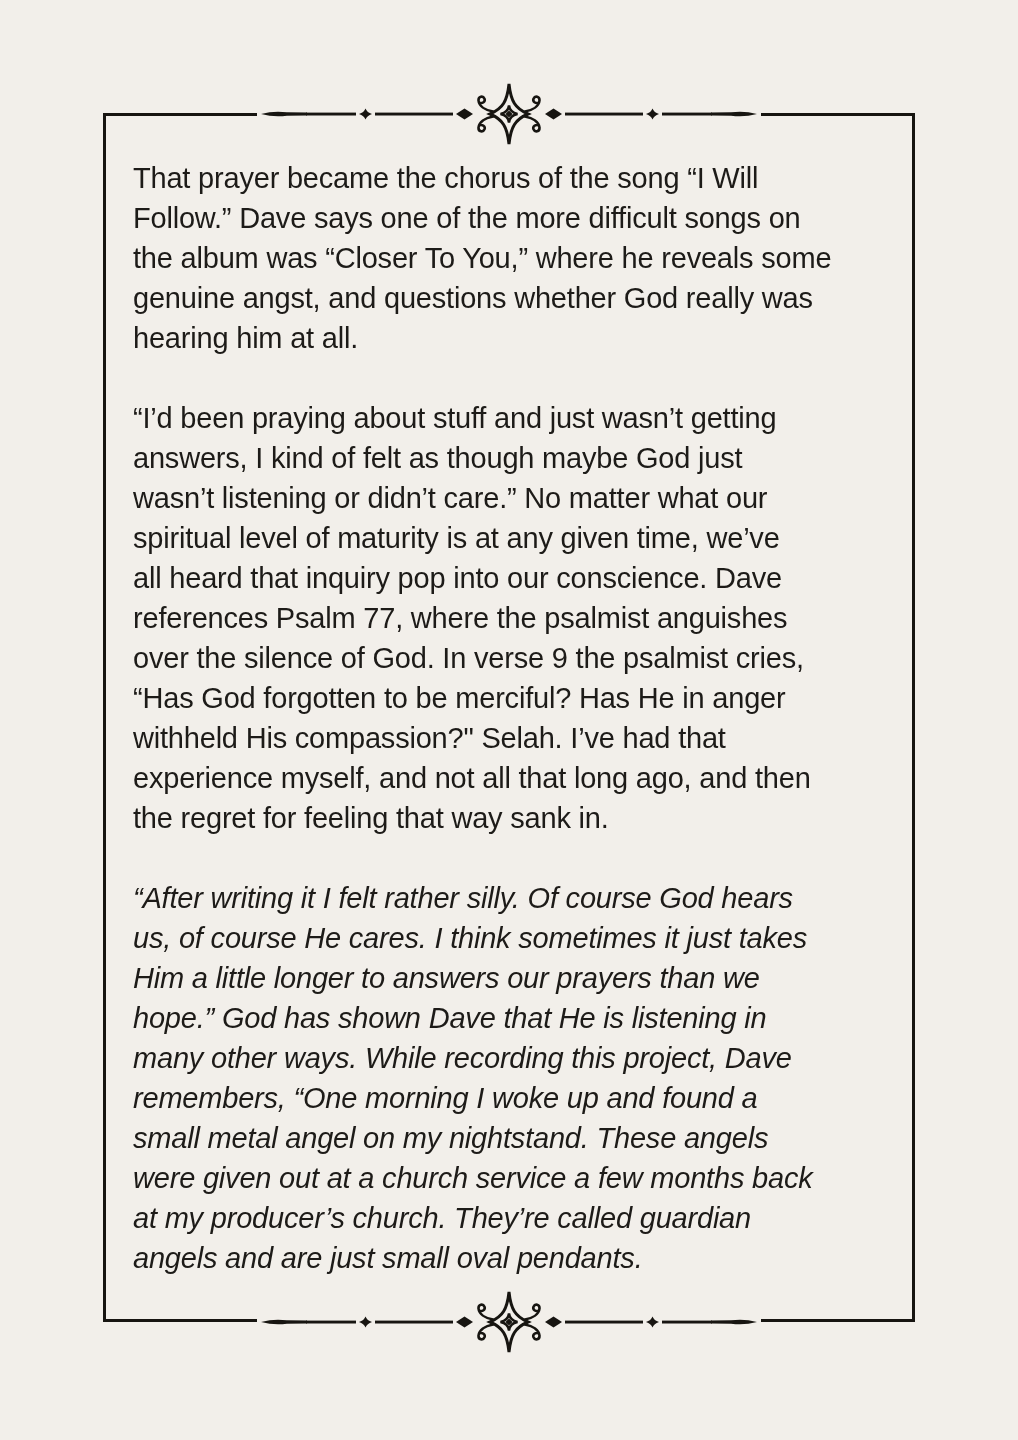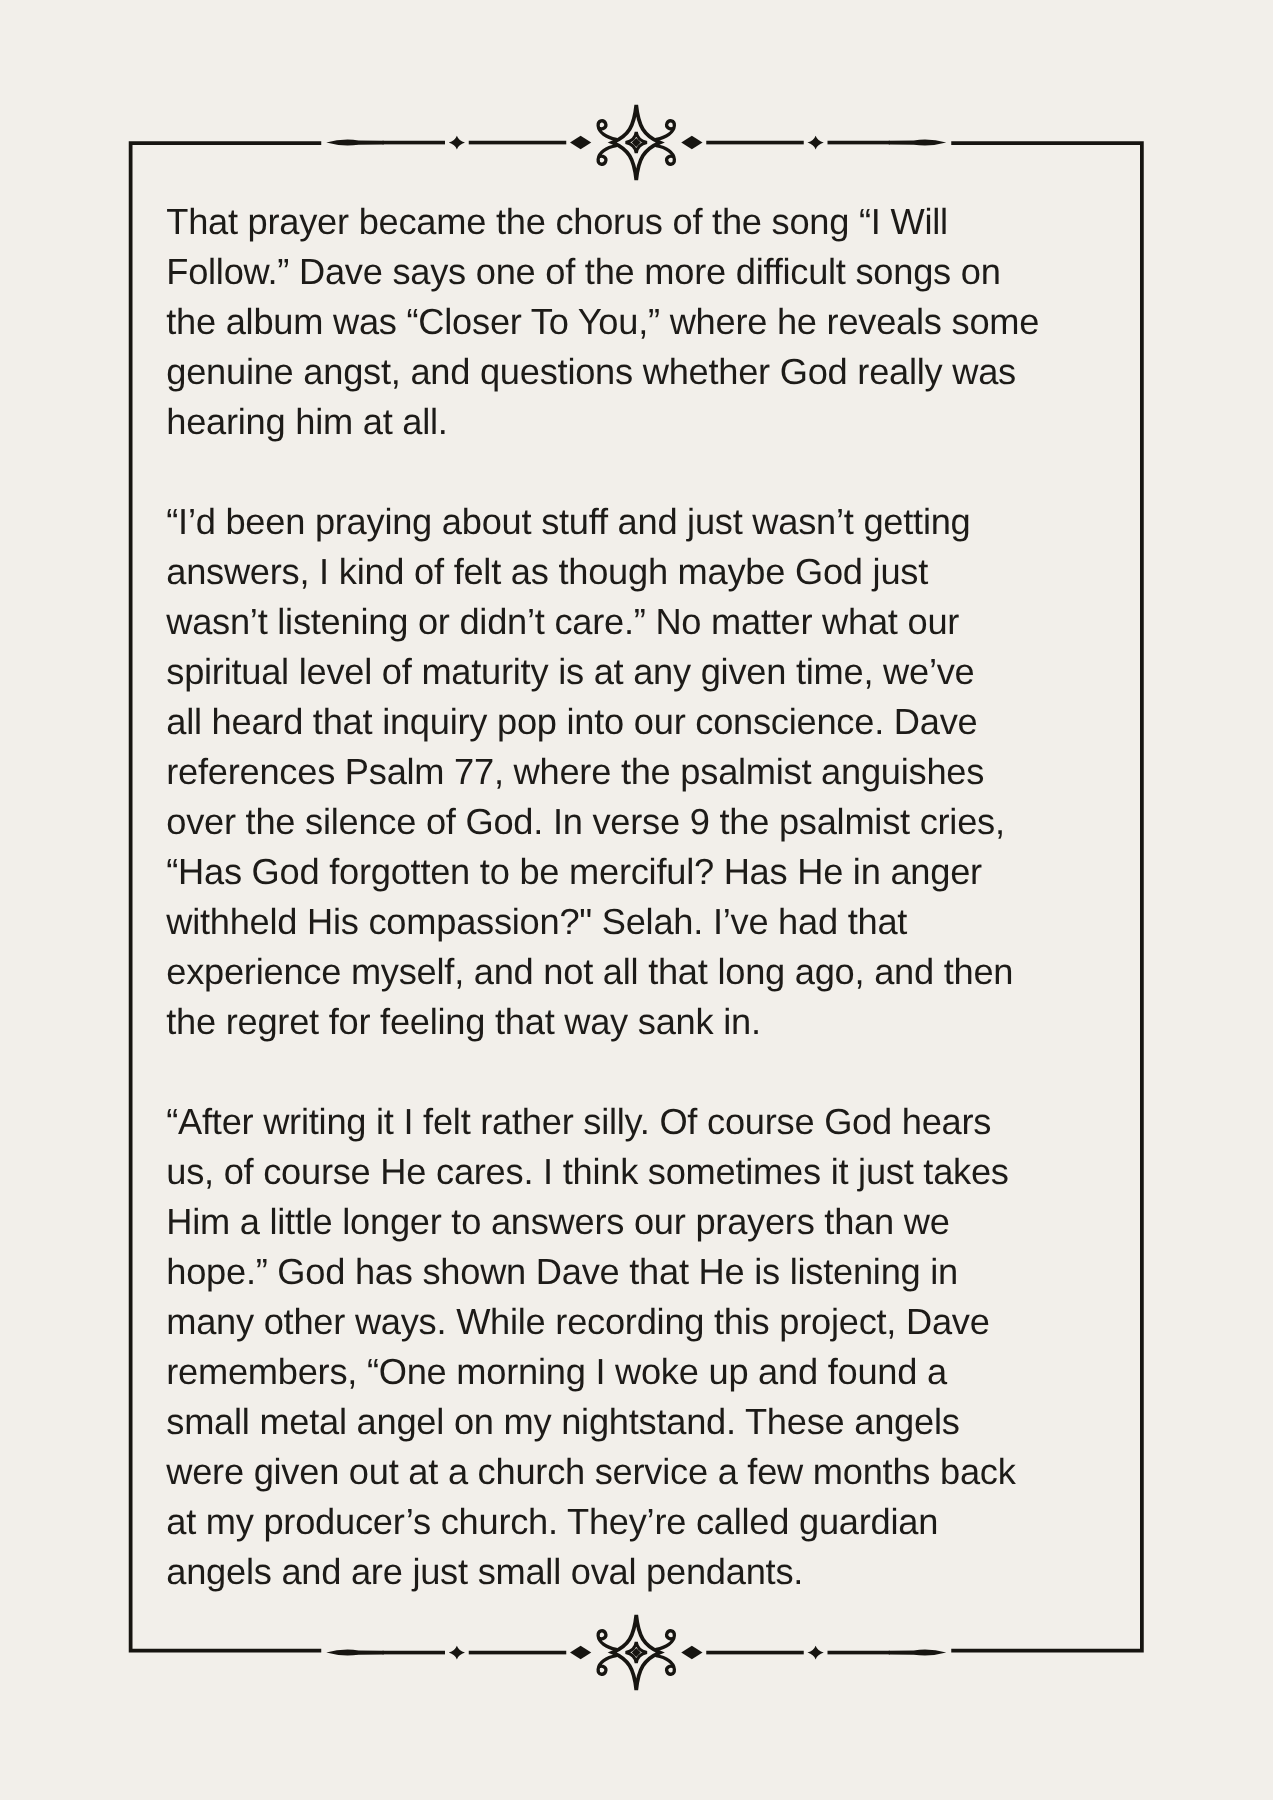--- a/index.html
+++ b/index.html
@@ -50,21 +50,21 @@
     width:756px;
     color:var(--ink);
     font-size:29px;
     line-height:40px;
     letter-spacing:-0.2px;
   }
   .para{
     white-space:pre-line;
     margin:0 0 40px 0;
   }
-  .para:last-child{margin-bottom:0;}
+  .para:last-child{margin-bottom:0;font-style:italic;}
   svg .stroke{fill:none;stroke:currentColor;}
   svg .fill{fill:currentColor;stroke:none;}
 </style>
 </head>
 <body>
 
 <div class="page">
 
   <div class="frame"></div>
 

